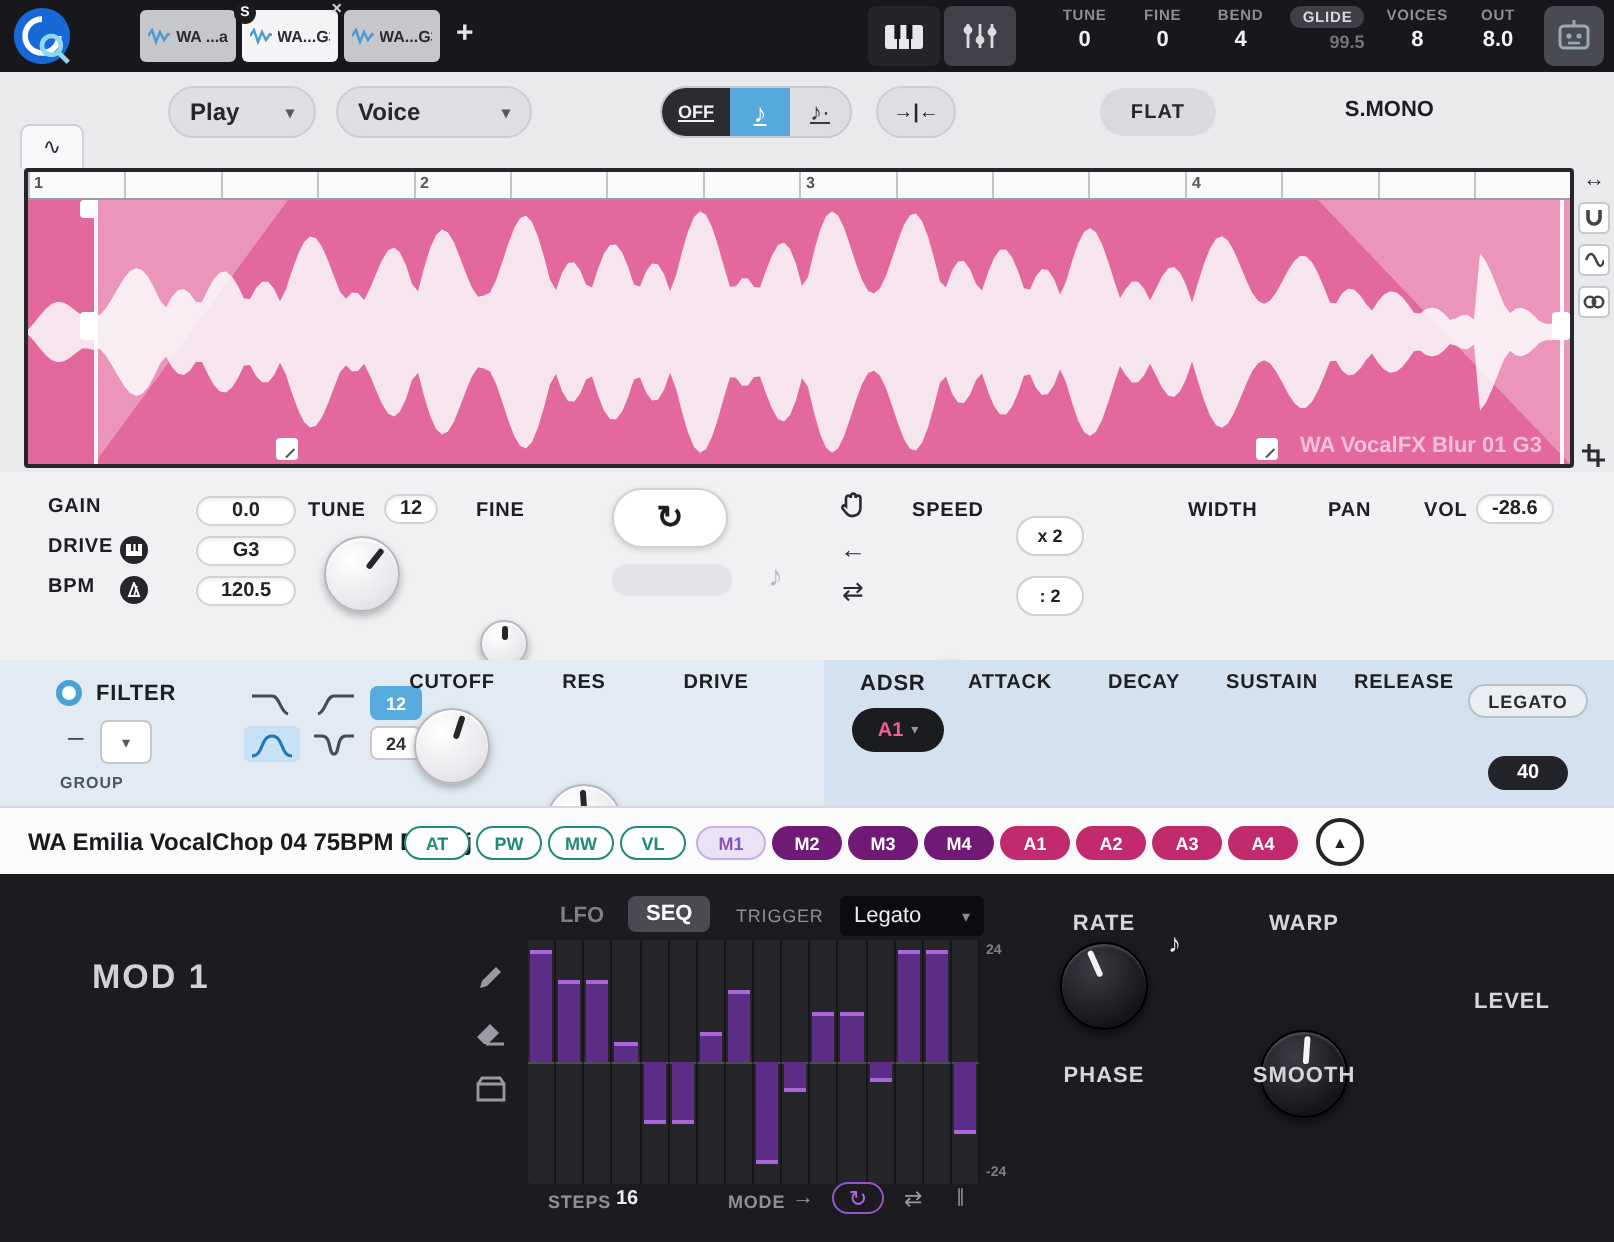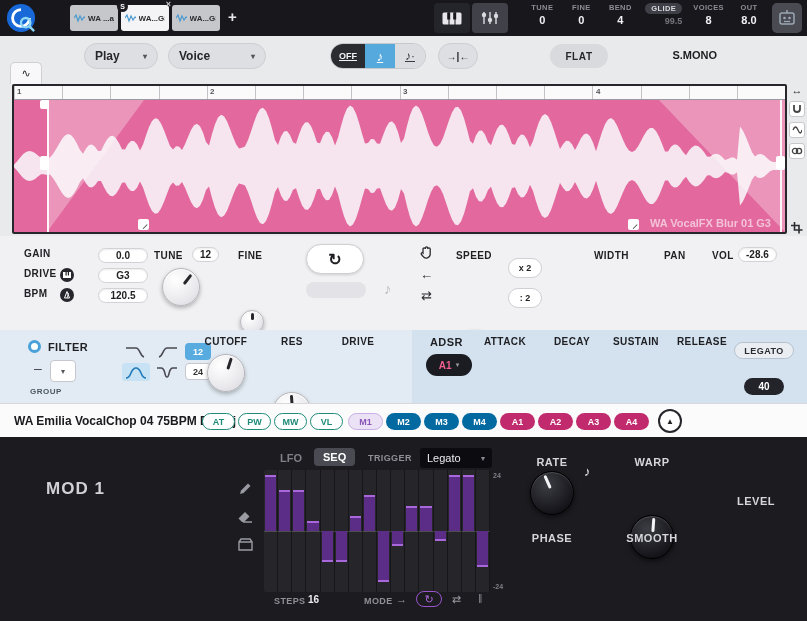--- a/index.html
+++ b/index.html
@@ -125,32 +125,32 @@
   .vel-pill{position:absolute;left:744px;top:48px;width:40px;height:17px;background:#23232a;border-radius:9px;
             color:#fff;font-size:10px;font-weight:bold;display:flex;align-items:center;justify-content:center;cursor:ns-resize;}
 
   
   .samplebar{position:absolute;top:403px;left:0;width:807px;height:34px;background:#fbfbfc;border-top:1px solid #d8d8dc;}
   .sample-name{position:absolute;left:14px;top:10px;font-size:12px;font-weight:bold;color:#1a1a1e;}
   .badge{position:absolute;top:9px;height:17px;border-radius:9px;font-size:9px;font-weight:bold;
          display:flex;align-items:center;justify-content:center;cursor:pointer;}
   .b-teal{width:33px;background:#fff;border:1.5px solid #1f8a78;color:#1f8a78;}
   .b-m1{width:35px;background:#ece2f6;border:1.5px solid #c9aee6;color:#8a54b8;}
-  .b-purple{width:35px;background:#0369a1;color:#fff;}
+  .b-purple{width:35px;background:#701a75;color:#fff;}
   .b-pink{width:35px;background:#c12a6c;color:#fff;}
   .collapse{position:absolute;left:658px;top:5px;width:24px;height:24px;border-radius:50%;background:#fff;
             border:2px solid #26262b;display:flex;align-items:center;justify-content:center;font-size:8px;color:#222;cursor:pointer;}
 
   
   .mod{position:absolute;top:437px;left:0;width:807px;height:184px;background:#1b1b20;}
   .mod-title{position:absolute;left:46px;top:42px;font-size:17px;font-weight:bold;color:#d2d2d6;letter-spacing:1px;}
   .lfo-lbl{position:absolute;left:280px;top:15px;font-size:11px;font-weight:bold;color:#7f7f87;cursor:pointer;}
   .seq-tab{position:absolute;left:314px;top:11px;padding:3px 9px;background:#4a4a52;border-radius:4px;font-size:11px;
            font-weight:bold;color:#fff;cursor:pointer;}
-  .trig-lbl{position:absolute;left:368px;top:16px;font-size:9px;font-weight:bold;color:#8f8f96;letter-spacing:.4px;}
+  .trig-lbl{position:absolute;left:368px;top:16px;font-size:9px;font-weight:normal;color:#8f8f96;letter-spacing:.4px;}
   .trig-dd{position:absolute;left:420px;top:11px;width:72px;height:20px;background:#0c0c10;border-radius:3px;
            display:flex;align-items:center;justify-content:space-between;padding:0 7px;font-size:11px;color:#ececf0;cursor:pointer;}
   .mod-tools{position:absolute;left:238px;top:44px;display:flex;flex-direction:column;gap:15px;align-items:center;}
   .mod-tools .mt{cursor:pointer;}
   .seq-grid{position:absolute;left:264px;top:33px;width:226px;height:122px;background:#26262a;border-radius:2px;
             display:grid;grid-template-columns:repeat(16,1fr);overflow:hidden;}
   .seq-grid::before{content:"";position:absolute;left:0;right:0;top:50%;height:1px;background:rgba(255,255,255,.18);z-index:0;}
   .seq-cell{position:relative;border-right:1px solid rgba(0,0,0,.4);cursor:pointer;}
   .seq-bar{position:absolute;left:1px;right:1px;background:#5c2d87;border-top:2px solid #a868dc;z-index:1;}
   .seq-bar.neg{border-top:none;border-bottom:2px solid #a868dc;}

